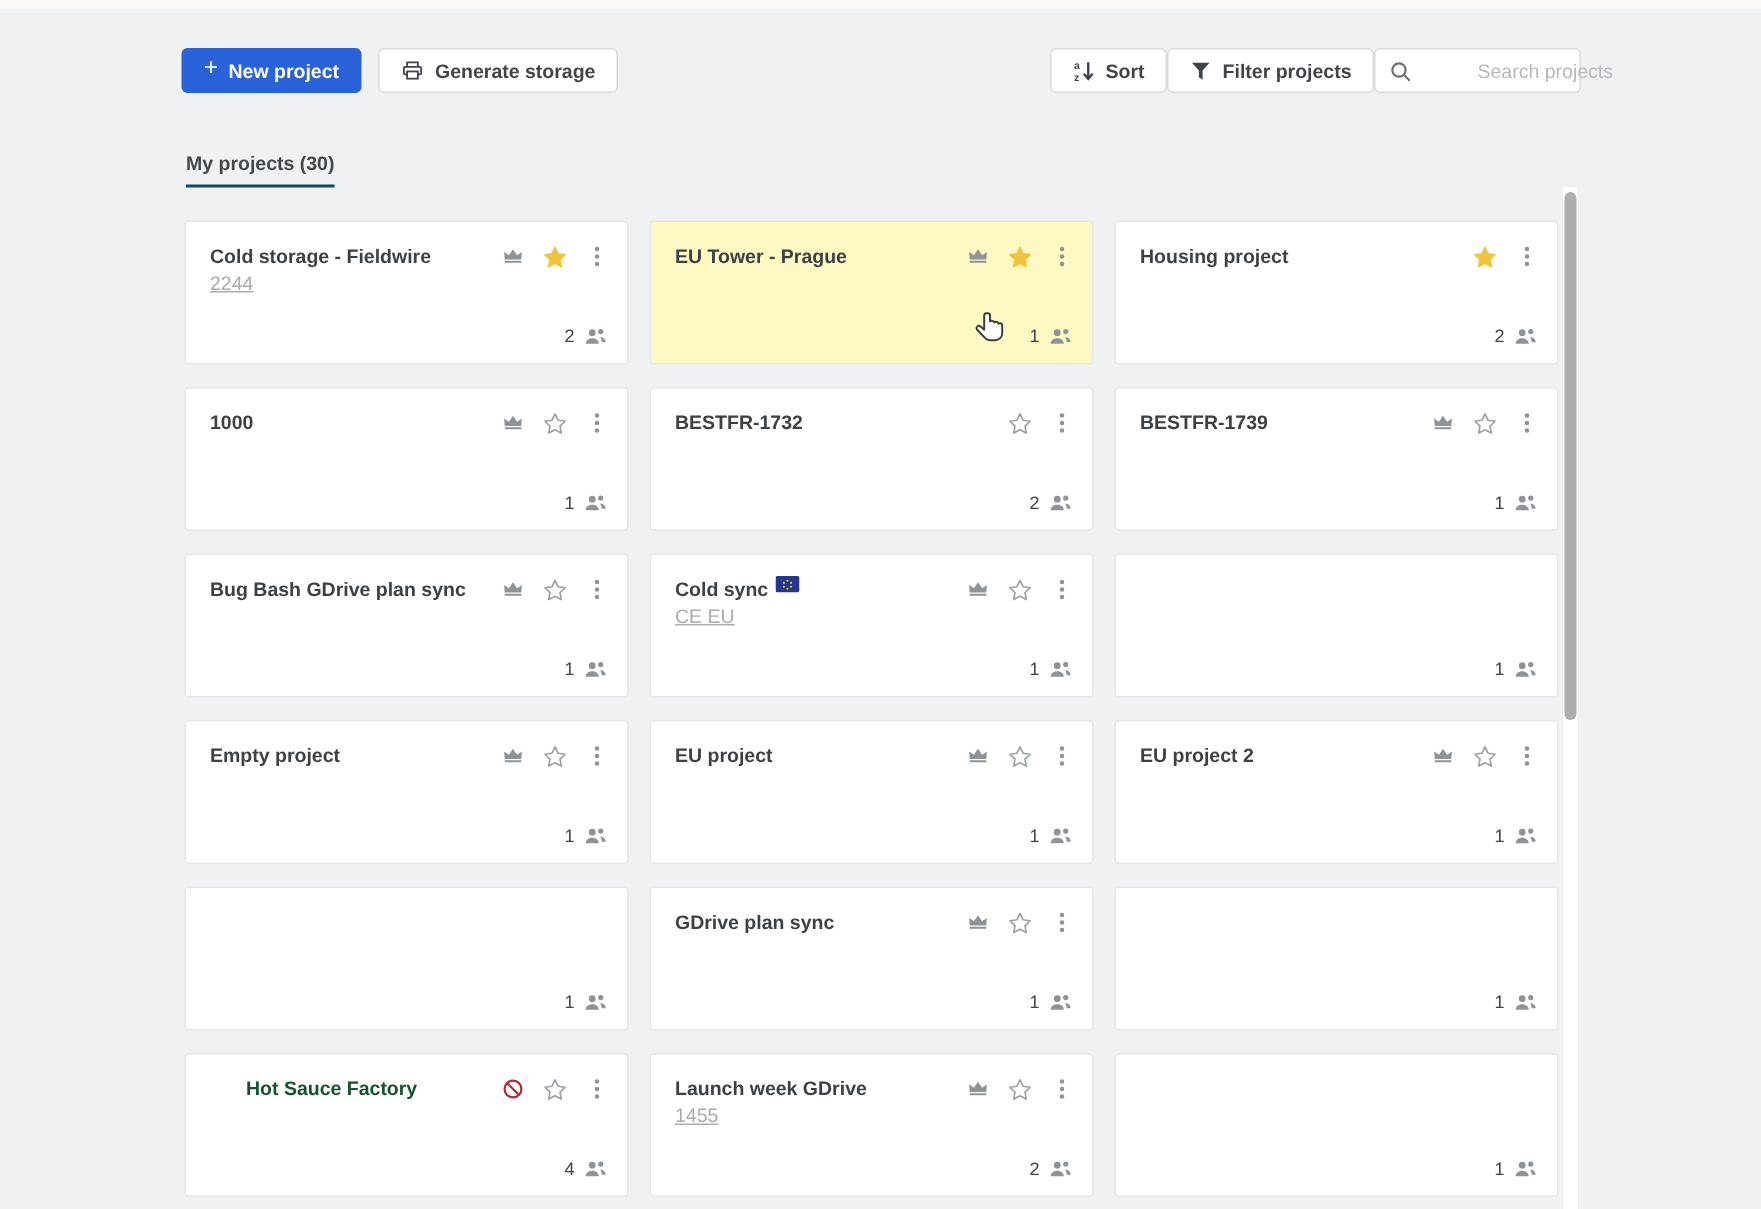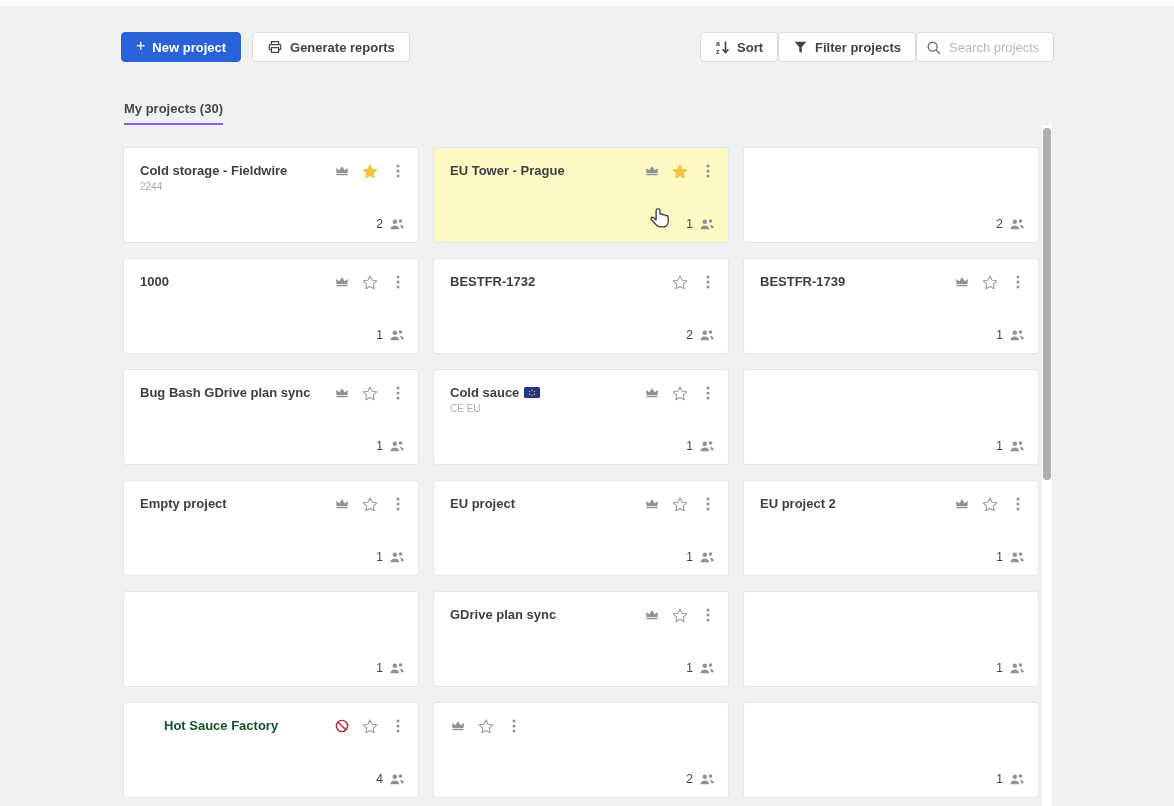--- a/index.html
+++ b/index.html
@@ -23,42 +23,42 @@
     cursor: pointer; white-space: nowrap;
   }
   .btn-primary { background: #2a63d9; border-color: #2a63d9; color: #ffffff; }
   .btn-primary .plus { font-size: 16px; font-weight: 400; line-height: 1; position: relative; top: -1px; }
   .searchbox {
     position: relative; width: 138px; height: 30px; background: #fff;
     border: 1px solid #d8dadd; border-radius: 4px;
   }
   .searchbox input {
     width: 100%; height: 100%; border: 0; outline: none; background: transparent;
-    padding: 0 8px 0 32px; font-family: "Liberation Sans", sans-serif; font-size: 13px; color: #3f444a;
+    padding: 0 8px 0 32px; font-family: "Liberation Sans", sans-serif; font-size: 13px; color: #3f444a; margin-left: 36px;
   }
   .searchbox input::placeholder { color: #b4b9be; }
   .searchbox .mag { position: absolute; left: 9px; top: 7px; }
 
   
   .tabbar { position: absolute; top: 101px; left: 124px; }
-  .tab { font-size: 13px; font-weight: 700; color: #43484d; padding-bottom: 7px; border-bottom: 2px solid #8b5cf6; cursor: pointer; }
+  .tab { font-size: 13px; font-weight: 700; color: #43484d; padding-bottom: 7px; border-bottom: 2px solid #0c4a6e; cursor: pointer; }
 
   
   .content { position: absolute; left: 123px; top: 147px; width: 916px; }
   .grid { display: grid; grid-template-columns: repeat(3, 296px); gap: 15px 14px; }
   .card {
     position: relative; width: 296px; height: 96px; background: #ffffff;
     border: 1px solid #e4e6e9; border-radius: 3px; cursor: pointer;
   }
   .card.hover { background: #fef9c3; }
   .card-head { position: absolute; top: 14px; left: 16px; right: 12px; display: flex; align-items: flex-start; }
   .card-titles { flex: 1; min-width: 0; padding-right: 6px; }
-  .card-title { font-size: 13px; font-weight: 700; color: #3c4146; line-height: 17px; display: flex; align-items: center; gap: 5px; white-space: nowrap; overflow: hidden; }
+  .card-title { font-size: 13px; font-weight: 700; color: #3c4146; line-height: 17px; display: flex; gap: 5px; white-space: nowrap; overflow: hidden; }
   .card.danger .card-title { color: #14532d; margin-left: 24px; }
-  .card-subtitle { font-size: 10px; color: #a8adb2; margin-top: 2px; }
+  .card-subtitle { font-size: 13px; color: #a8adb2; margin-top: 2px; text-decoration: underline; }
   .card-icons { display: flex; align-items: center; gap: 12px; flex-shrink: 0; padding-top: 1px; }
   .icon-btn { display: inline-flex; align-items: center; justify-content: center; width: 16px; height: 16px; cursor: pointer; }
   .star-wrap.star-filled svg path { fill: #f0c43e; stroke: #f0c43e; }
   .star-wrap.star-outline svg path { fill: none; stroke: #9aa0a5; }
   .card-foot { position: absolute; right: 13px; bottom: 10px; display: flex; align-items: center; gap: 6px; }
   .member-count { font-size: 12px; color: #3f444a; }
 
   
   .scrollbar {
     position: absolute; left: 1041px; top: 125px; width: 12px; height: 681px;
@@ -81,21 +81,21 @@
       <span>New project</span>
     </button>
     <button class="btn">
       <span style="display:inline-flex">
         <svg width="16" height="16" viewBox="0 0 20 20" fill="none" stroke="#3f444a" stroke-width="1.5">
           <path d="M5.5 7V3.2h9V7"></path>
           <rect x="2.8" y="7" width="14.4" height="6.2" rx="1"></rect>
           <rect x="5.5" y="10.8" width="9" height="6" fill="#ffffff"></rect>
         </svg>
       </span>
-      <span>Generate reports</span>
+      <span>Generate storage</span>
     </button>
   </div>
   <div class="tb-right">
     <button class="btn">
       <span style="display:inline-flex">
         <svg width="15" height="16" viewBox="0 0 15 16">
           <text x="1" y="7" font-size="7" font-weight="bold" fill="#3f444a" font-family="Liberation Sans, sans-serif">a</text>
           <text x="1" y="15" font-size="7" font-weight="bold" fill="#3f444a" font-family="Liberation Sans, sans-serif">z</text>
           <line x1="10.5" y1="2.5" x2="10.5" y2="12.5" stroke="#3f444a" stroke-width="1.6"></line>
           <path d="M7.6 10.2 L10.5 13.6 L13.4 10.2" fill="none" stroke="#3f444a" stroke-width="1.6"></path>
@@ -209,20 +209,44 @@
           <circle cx="8" cy="5" r="3.1"></circle>
           <path d="M2 15.2c0-3.2 2.7-5.1 6-5.1s6 1.9 6 5.1z"></path>
           <circle cx="15.8" cy="3.9" r="2.4"></circle>
           <path d="M15 8.9c3 .1 5.3 1.9 5.3 4.8h-3.5c-.2-2-.8-3.6-1.8-4.8z"></path>
         </svg>
       </span>
     </div>
   </div>
 
   <div class="card">
+    <div class="card-head">
+      <div class="card-titles">
+        <div class="card-title">
+          <span class="title-text">Housing project</span>
+
+        </div>
+
+      </div>
+      <div class="card-icons">
+
+        <span class="icon-btn star-wrap star-filled">
+          <svg width="17" height="17" viewBox="0 0 20 20" stroke-width="1.4" stroke-linejoin="round">
+            <path d="M10 1.8 12.6 7.1 18.4 7.9 14.2 12 15.2 17.8 10 15 4.8 17.8 5.8 12 1.6 7.9 7.4 7.1 Z"></path>
+          </svg>
+        </span>
+        <span class="icon-btn kebab-wrap">
+          <svg width="14" height="16" viewBox="0 0 14 16">
+            <circle cx="7" cy="3" r="1.5" fill="#8d9399"></circle>
+            <circle cx="7" cy="8" r="1.5" fill="#8d9399"></circle>
+            <circle cx="7" cy="13" r="1.5" fill="#8d9399"></circle>
+          </svg>
+        </span>
+      </div>
+    </div>
     <div class="card-foot">
       <span class="member-count">2</span>
       <span class="icon-btn">
         <svg width="18" height="14" viewBox="0 0 22 16" fill="#8d9399">
           <circle cx="8" cy="5" r="3.1"></circle>
           <path d="M2 15.2c0-3.2 2.7-5.1 6-5.1s6 1.9 6 5.1z"></path>
           <circle cx="15.8" cy="3.9" r="2.4"></circle>
           <path d="M15 8.9c3 .1 5.3 1.9 5.3 4.8h-3.5c-.2-2-.8-3.6-1.8-4.8z"></path>
         </svg>
       </span>
@@ -393,21 +417,21 @@
           <path d="M15 8.9c3 .1 5.3 1.9 5.3 4.8h-3.5c-.2-2-.8-3.6-1.8-4.8z"></path>
         </svg>
       </span>
     </div>
   </div>
 
   <div class="card">
     <div class="card-head">
       <div class="card-titles">
         <div class="card-title">
-          <span class="title-text">Cold sauce</span>
+          <span class="title-text">Cold sync</span>
           <span class="flag-wrap" style="display:inline-flex">
             <svg width="16" height="11" viewBox="0 0 16 11">
               <rect x="0" y="0" width="16" height="11" rx="1.5" fill="#24368f"></rect>
               <circle cx="8" cy="3.2" r="0.7" fill="#f7d117"></circle>
               <circle cx="5.6" cy="4.6" r="0.7" fill="#f7d117"></circle>
               <circle cx="10.4" cy="4.6" r="0.7" fill="#f7d117"></circle>
               <circle cx="5.6" cy="7.2" r="0.7" fill="#f7d117"></circle>
               <circle cx="10.4" cy="7.2" r="0.7" fill="#f7d117"></circle>
               <circle cx="8" cy="8.5" r="0.7" fill="#f7d117"></circle>
             </svg>
@@ -702,20 +726,27 @@
           <path d="M2 15.2c0-3.2 2.7-5.1 6-5.1s6 1.9 6 5.1z"></path>
           <circle cx="15.8" cy="3.9" r="2.4"></circle>
           <path d="M15 8.9c3 .1 5.3 1.9 5.3 4.8h-3.5c-.2-2-.8-3.6-1.8-4.8z"></path>
         </svg>
       </span>
     </div>
   </div>
 
   <div class="card">
     <div class="card-head">
+      <div class="card-titles">
+        <div class="card-title">
+          <span class="title-text">Launch week GDrive</span>
+
+        </div>
+        <div class="card-subtitle">1455</div>
+      </div>
       <div class="card-icons">
         <span class="icon-btn crown-wrap">
           <svg width="17" height="17" viewBox="0 0 20 20">
             <path d="M3.1 14.6h13.8v-1.7H3.1zM3.1 11.9 2.6 5.6l4 2.8L10 3.4l3.4 5 4-2.8-.5 6.3z" fill="#8d9399"></path>
           </svg>
         </span>
 
         <span class="icon-btn star-wrap star-outline">
           <svg width="17" height="17" viewBox="0 0 20 20" stroke-width="1.4" stroke-linejoin="round">
             <path d="M10 1.8 12.6 7.1 18.4 7.9 14.2 12 15.2 17.8 10 15 4.8 17.8 5.8 12 1.6 7.9 7.4 7.1 Z"></path>

